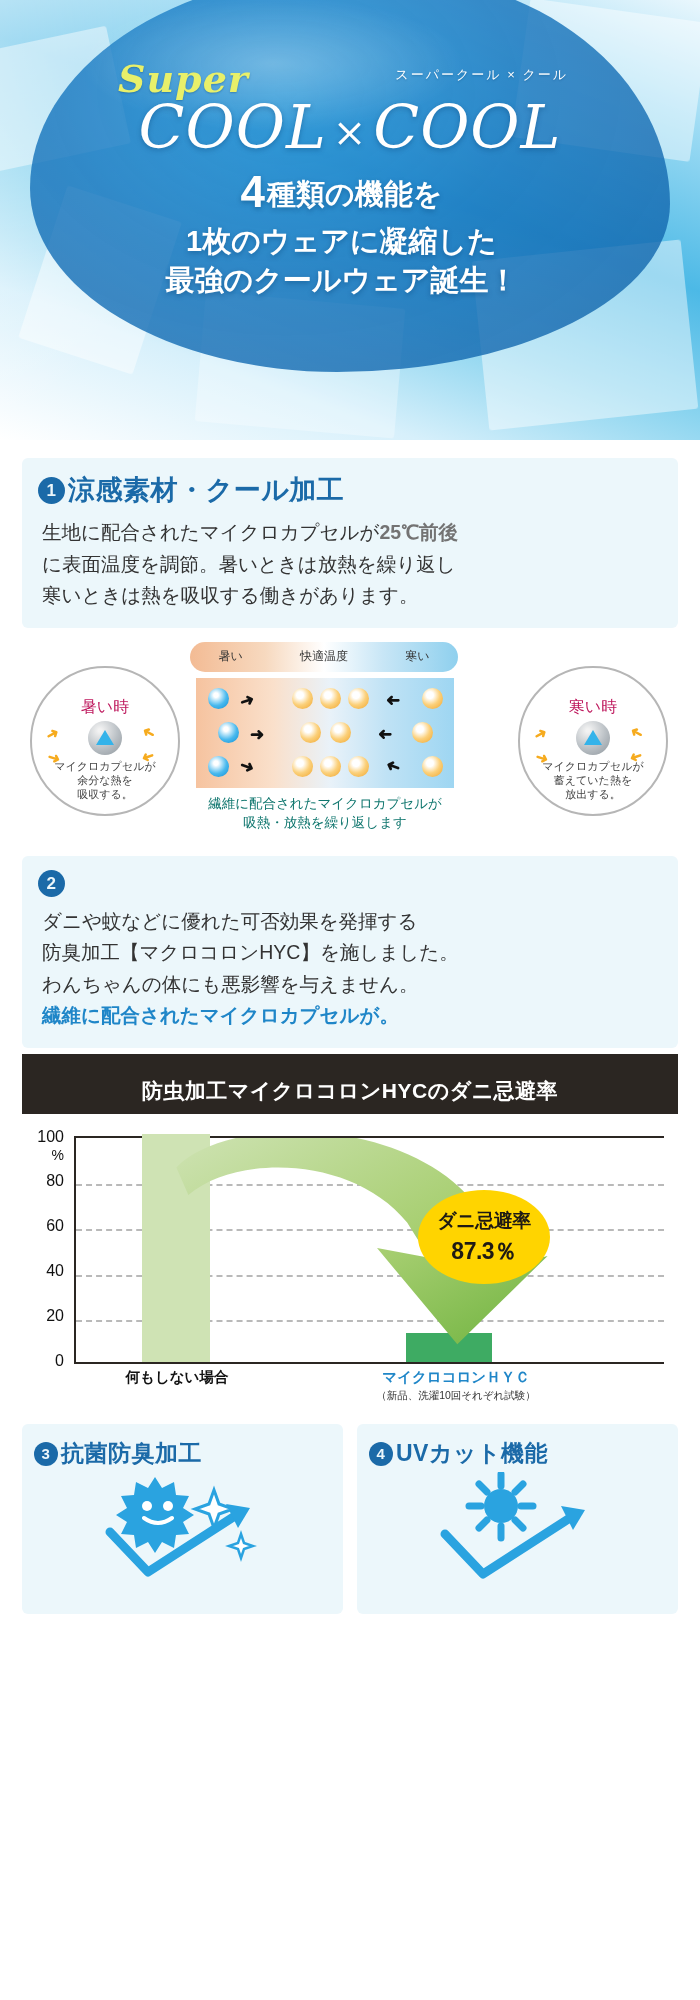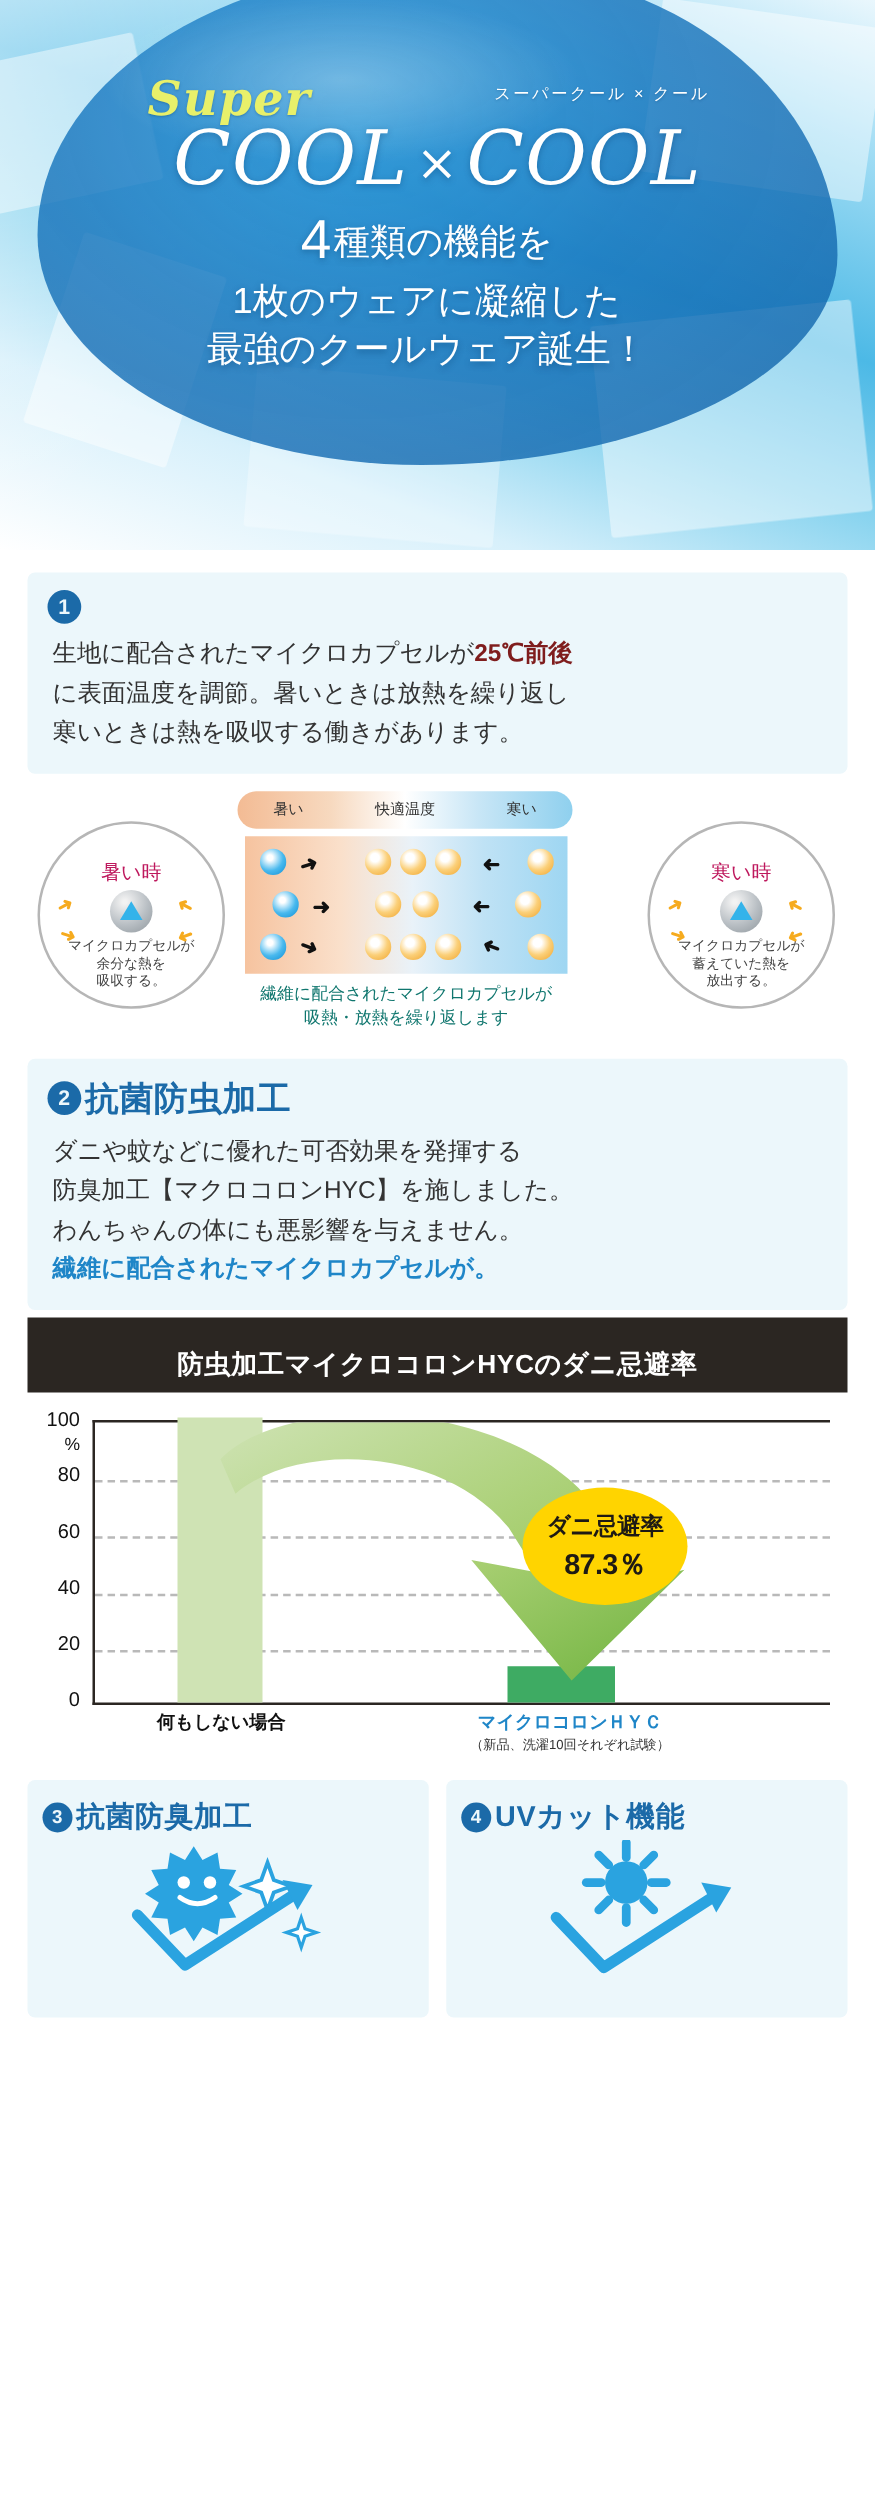--- a/index.html
+++ b/index.html
@@ -51,21 +51,21 @@
   }
   .coolcool {
     position:absolute; left:0; right:0; top:92px;
     font-family:"DejaVu Serif", serif; font-style:italic;
     font-size:60px; font-weight:400; letter-spacing:1px;
     text-shadow:0 2px 5px rgba(0,55,105,.35);
   }
   .coolcool .x { font-size:40px; font-style:normal; vertical-align:middle; padding:0 6px; }
   .hero-lines {
     position:absolute; left:0; right:17px; top:162px;
-    font-weight:400; font-size:29px; line-height:1.36;
+    font-weight:700; font-size:29px; line-height:1.36;
     text-shadow:0 2px 5px rgba(0,55,105,.4);
   }
   .hero-lines .big4 { font-size:44px; vertical-align:-3px; padding-right:2px; }
 
   
   .card {
     margin:0 22px; background:#ecf7fb; border-radius:6px;
     padding:14px 16px 16px 16px;
   }
   .sec-head {
@@ -75,21 +75,21 @@
   .numcircle{
     display:inline-flex; align-items:center; justify-content:center;
     width:27px; height:27px; border-radius:50%;
     background:#1b6aa8; color:#ecf7fb; font-size:17px; font-weight:700;
     line-height:1; flex:none;
   }
   .body-txt {
     margin-top:9px; font-size:19.5px; line-height:1.62; color:#333;
     padding-left:4px;
   }
-  .body-txt .hi { color:#7f1d1d; font-weight:700; }
+  .body-txt .hi { color:#737373; font-weight:700; }
   .body-txt .blue-line { color:#1f86c8; font-weight:700; }
 
   
   .diagram { position:relative; width:700px; height:220px; margin-top:8px; }
   .legend-bar{
     position:absolute; left:190px; top:6px; width:268px; height:30px;
     border-radius:15px;
     background:linear-gradient(90deg,#f3bb94 0%,#f7d9bf 28%,#ffffff 50%,#c8e6f6 72%,#8fd0ee 100%);
     display:flex; align-items:center; justify-content:space-around;
     font-size:12px; color:#333;
@@ -193,20 +193,21 @@
         <div>1枚のウェアに凝縮した</div>
         <div>最強のクールウェア誕生！</div>
       </div>
     </div>
   </div>
 
   <div style="height:18px"></div>
   <div class="card">
     <div class="sec-head">
       <span class="numcircle">1</span>
+      <span>涼感素材・クール加工</span>
     </div>
     <div class="body-txt">
       <div><span>生地に配合されたマイクロカプセルが</span><span class="hi">25℃前後</span></div>
       <div>に表面温度を調節。暑いときは放熱を繰り返し</div>
       <div>寒いときは熱を吸収する働きがあります。</div>
     </div>
   </div>
 
   <div class="diagram">
 
@@ -273,21 +274,20 @@
 
     <div class="dia-caption">
       <div>繊維に配合されたマイクロカプセルが</div>
       <div>吸熱・放熱を繰り返します</div>
     </div>
   </div>
 
   <div class="card">
     <div class="sec-head">
       <span class="numcircle">2</span>
-      <span>抗菌防虫加工</span>
     </div>
     <div class="body-txt">
       <div>ダニや蚊などに優れた可否効果を発揮する</div>
       <div>防臭加工【マクロコロンHYC】を施しました。</div>
       <div>わんちゃんの体にも悪影響を与えません。</div>
       <div class="blue-line">繊維に配合されたマイクロカプセルが。</div>
     </div>
   </div>
 
   <div class="chart-wrap">

